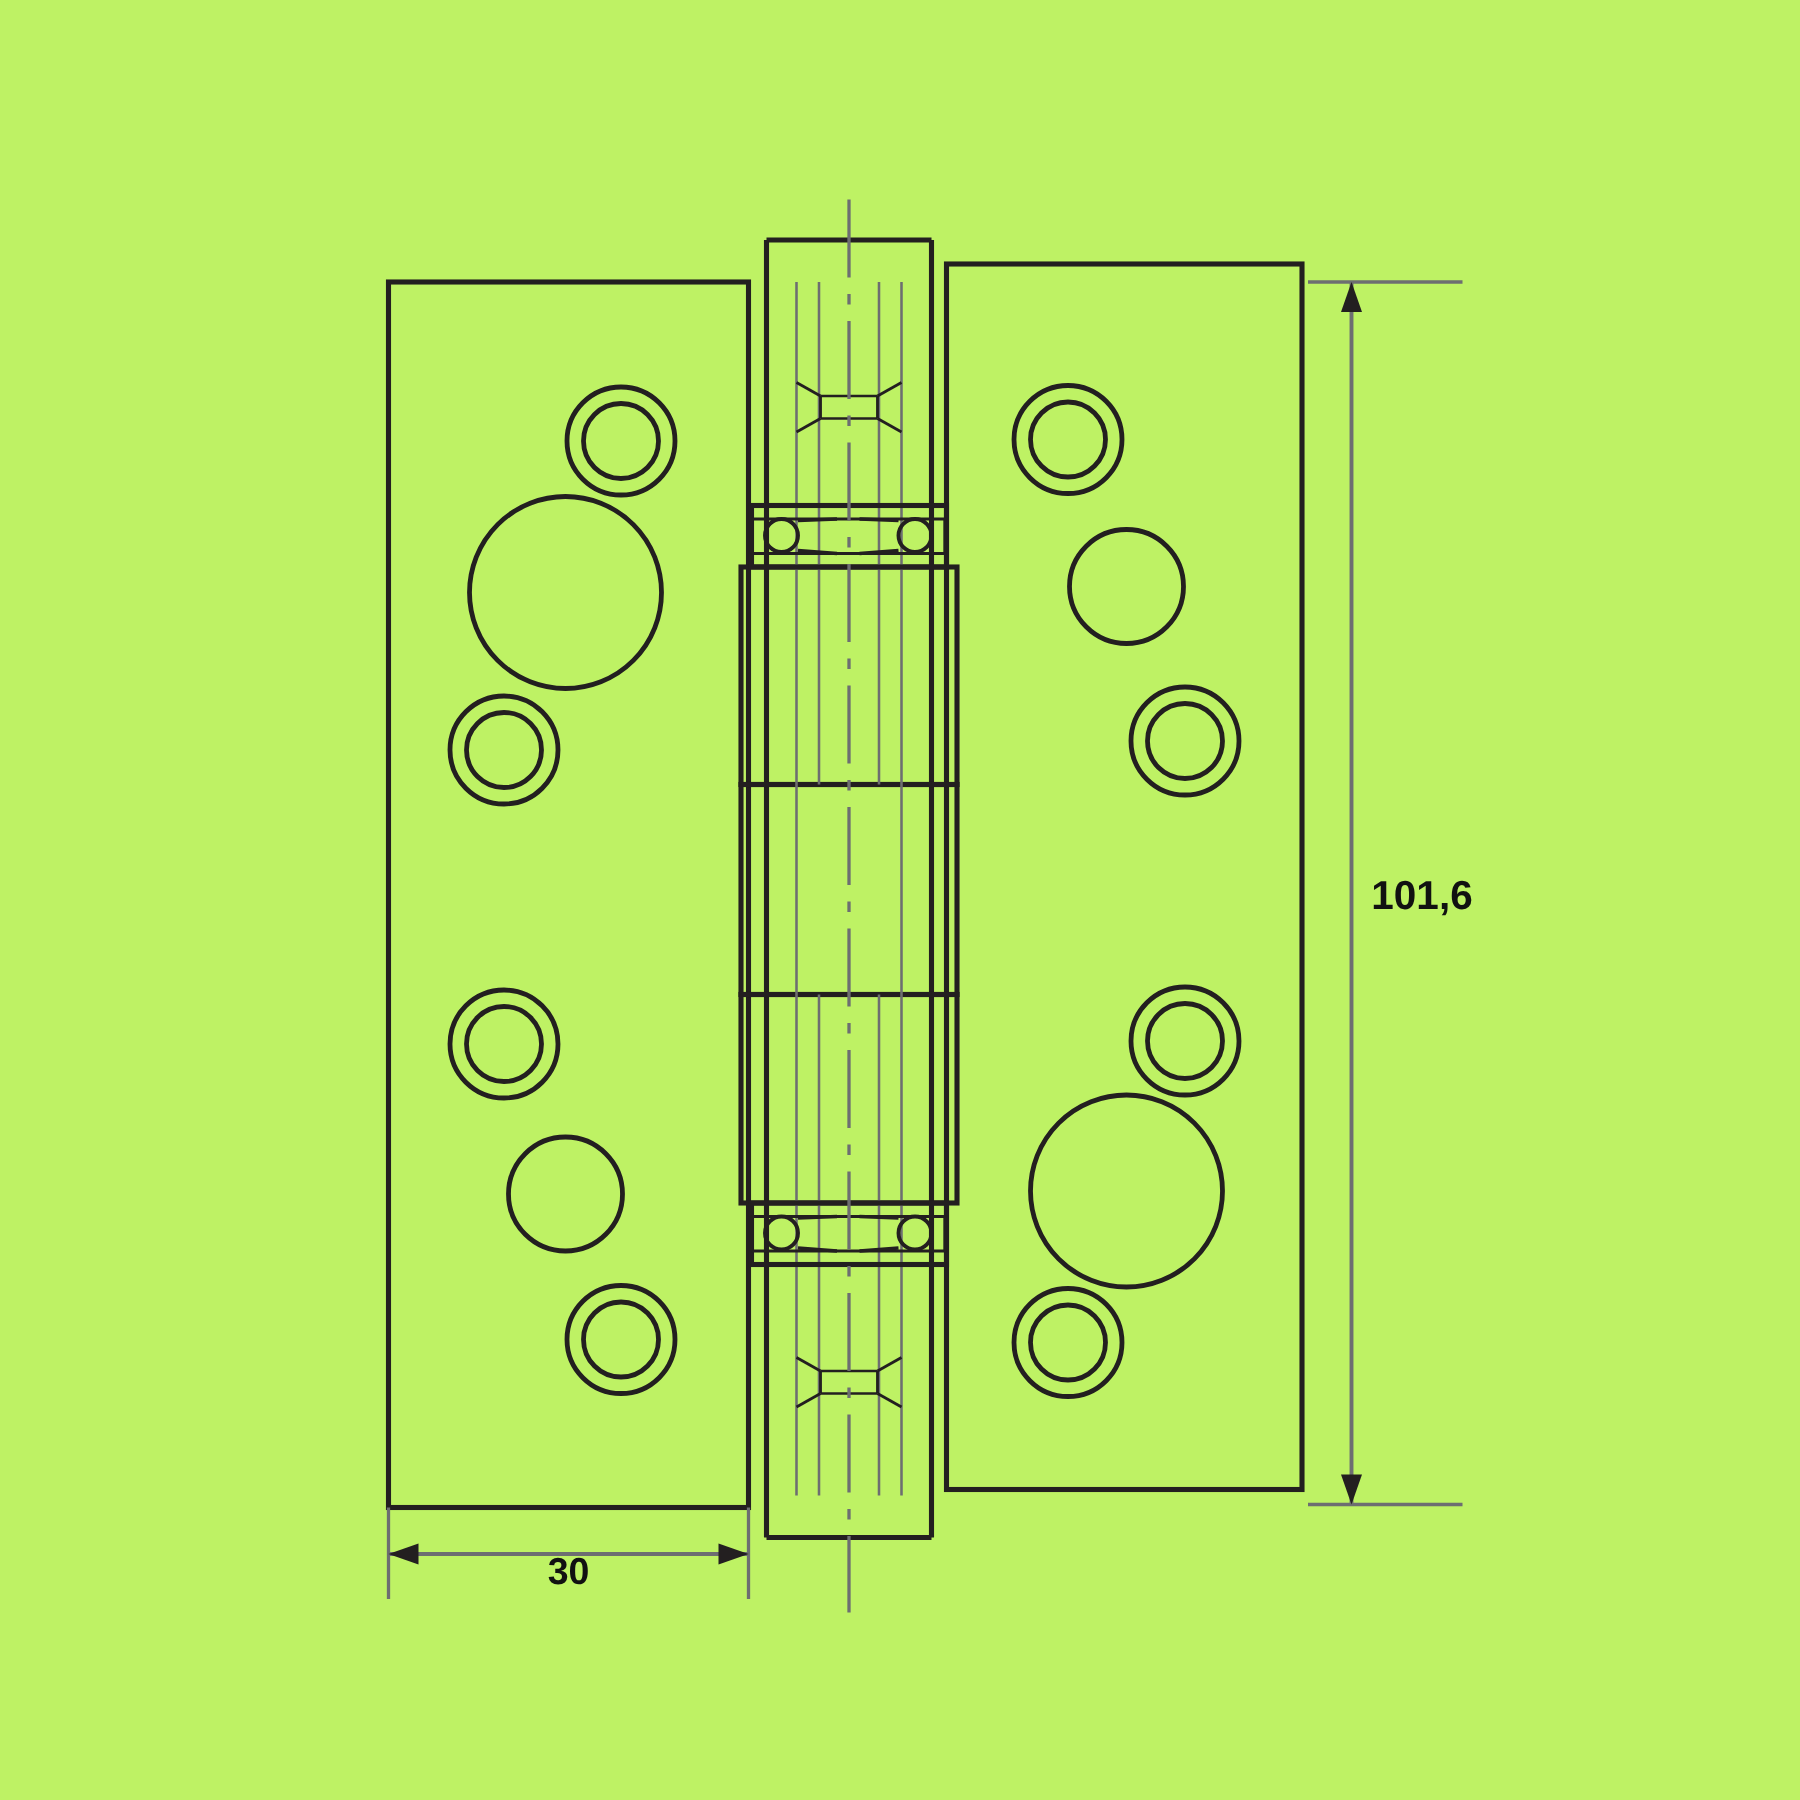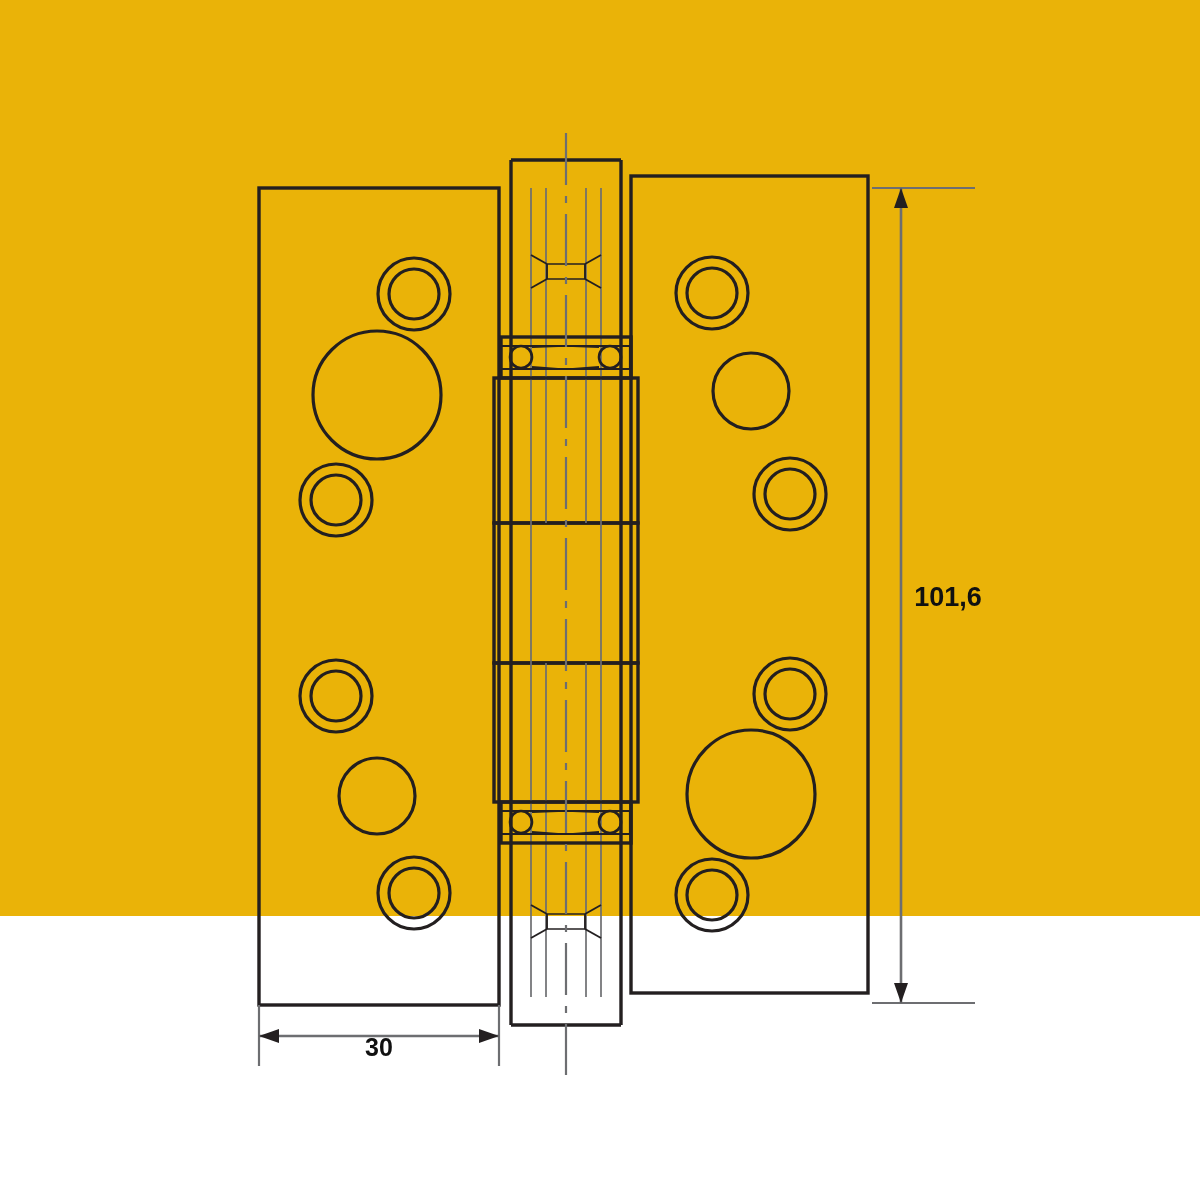--- a/index.html
+++ b/index.html
@@ -1,17 +1,17 @@
 <!DOCTYPE html>
 <html><head>
 <meta charset="utf-8">
 <style>
   html,body{margin:0;padding:0;background:#ffffff;}
   body{width:1200px;height:1200px;font-family:"Liberation Sans",sans-serif;overflow:hidden;}
-  #stage{position:relative;width:1200px;height:916px;background:#eab308;}
+  #stage{position:relative;width:1200px;height:1200px;background:#bef264;}
   svg{display:block;}
   .dimtext{
     font-family:"Liberation Sans",sans-serif;
     font-weight:bold;
     fill:#111111;
   }
 </style>
 </head>
 <body>
 

